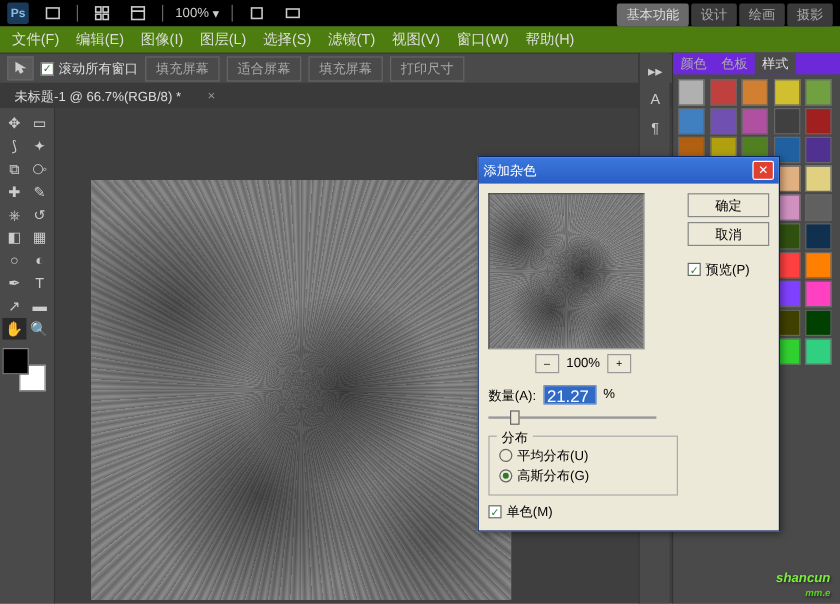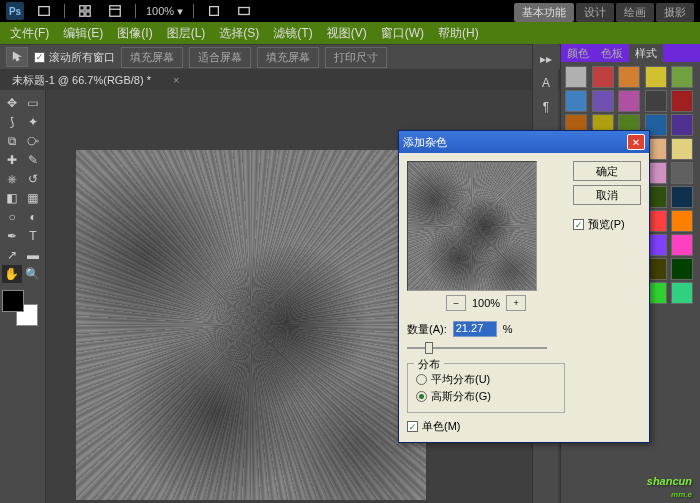--- a/index.html
+++ b/index.html
@@ -45,21 +45,21 @@
 .dialog{position:absolute;left:398px;top:130px;width:252px;background:#ece9d8;border:1px solid #0a246a;box-shadow:2px 2px 6px rgba(0,0,0,0.4);z-index:100}
 .dlg-title{height:22px;background:linear-gradient(to bottom,#3b77dd,#2a5fc5);display:flex;align-items:center;justify-content:space-between;padding:0 4px;color:#fff;font-size:12px}
 .dlg-close{width:18px;height:16px;background:#e04030;color:#fff;display:flex;align-items:center;justify-content:center;cursor:pointer;font-size:10px;border:1px solid #fff;border-radius:2px}
 .dlg-body{padding:8px;display:flex;gap:8px}
 .dlg-left{flex:1}
 .preview{width:130px;height:130px;border:1px inset #999;background:#808080;position:relative;overflow:hidden}
 .preview .noise{transform:scale(1)}
 .zoom-row{display:flex;align-items:center;justify-content:center;gap:6px;margin-top:4px;font-size:11px}
 .zoom-btn{width:20px;height:16px;border:1px solid #999;background:#ece9d8;display:flex;align-items:center;justify-content:center;cursor:pointer;font-size:9px}
 .amount-row{display:flex;align-items:center;gap:6px;margin-top:10px;font-size:11px}
-.amount-input{width:44px;height:16px;border:1px solid #7a9ac5;background:#fff;padding:0 2px;font-size:11px}
+.amount-input{width:44px;height:16px;border:1px solid #7a9ac5;background:#fff;padding:0 2px;font-size:14px}
 .amount-input.sel{background:#316ac5;color:#fff}
 .slider{width:140px;height:18px;position:relative;margin-top:2px}
 .slider-track{position:absolute;top:8px;left:0;right:0;height:2px;background:#999}
 .slider-thumb{position:absolute;top:3px;left:18px;width:8px;height:12px;background:#ece9d8;border:1px solid #666;cursor:pointer}
 .group{border:1px solid #aaa;padding:6px 8px;margin-top:6px;position:relative}
 .group-title{position:absolute;top:-7px;left:6px;background:#ece9d8;padding:0 4px;font-size:11px}
 .radio-row{display:flex;align-items:center;gap:4px;font-size:11px;margin:2px 0}
 .radio{width:11px;height:11px;border:1px solid #666;border-radius:50%;display:flex;align-items:center;justify-content:center}
 .radio.checked::after{content:"";width:5px;height:5px;background:#2a7a2a;border-radius:50%}
 .check-row{display:flex;align-items:center;gap:4px;font-size:11px;margin-top:6px}

